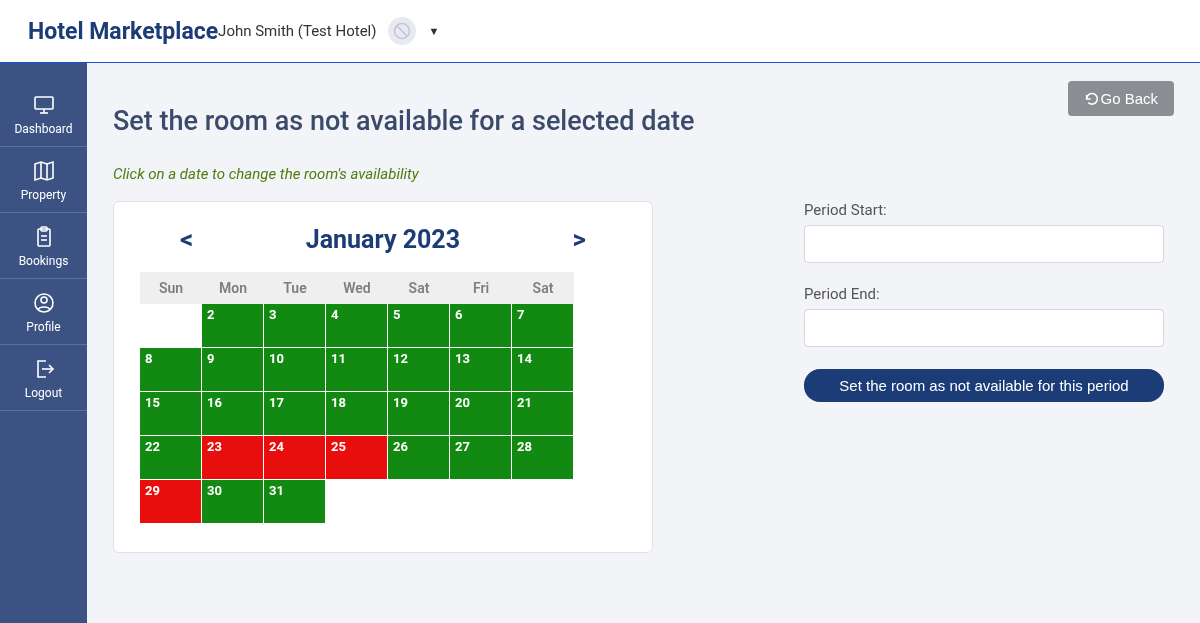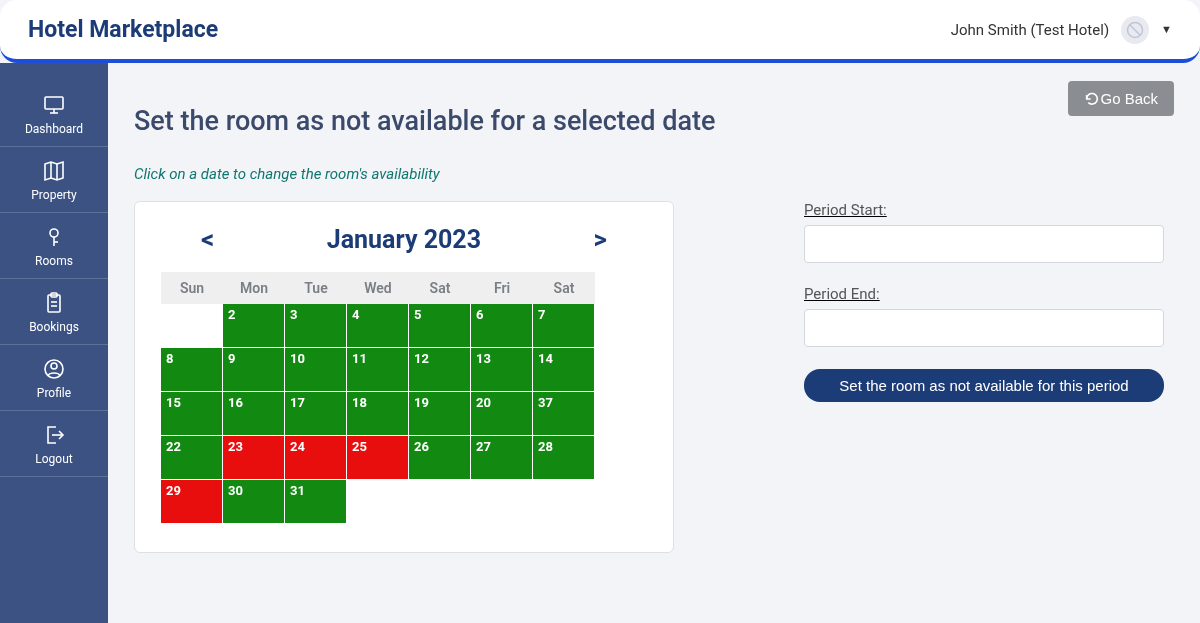--- a/index.html
+++ b/index.html
@@ -1,52 +1,52 @@
 <!DOCTYPE html>
 <html><head>
 <meta charset="utf-8">
 <style>
 * { box-sizing: border-box; margin: 0; padding: 0; }
 body { font-family: -apple-system, BlinkMacSystemFont, "Segoe UI", Roboto, sans-serif; background: #f2f4f7; width: 1200px; height: 623px; overflow: hidden; }
 
-.header { background: #fff; height: 63px; display: flex; align-items: center; justify-content: space-between; padding: 0 28px; border-bottom: 4px solid #1d4ed8; border-radius: 17px; }
+.header { background: #fff; height: 63px; display: flex; align-items: center; padding: 0 28px; border-bottom: 1px solid #1d4ed8; }
 .brand { color: #1c3c78; font-size: 23px; font-weight: 700; }
 .header-right { display: flex; align-items: center; gap: 12px; font-size: 15px; color: #333; }
 .avatar { width: 28px; height: 28px; border-radius: 50%; background: #e8eaf0; display: flex; align-items: center; justify-content: center; }
 .avatar svg { width: 18px; height: 18px; opacity: 0.5; }
 .caret { font-size: 11px; color: #333; }
 
 .layout { display: flex; height: 560px; }
 
-.sidebar { width: 108px; background: #3b5283; display: flex; flex-direction: column; padding-top: 18px; }
+.sidebar { width: 87px; background: #3b5283; display: flex; flex-direction: column; padding-top: 18px; }
 .side-item { display: flex; flex-direction: column; align-items: center; color: #fff; padding: 12px 0 10px; font-size: 12px; border-bottom: 1px solid rgba(255,255,255,0.18); cursor: pointer; text-align: center; }
 .side-item svg { width: 24px; height: 24px; margin-bottom: 5px; stroke: #fff; fill: none; stroke-width: 1.6; }
 
 .main { flex: 1; padding: 22px 26px; position: relative; }
 
 .go-back { position: absolute; top: 18px; right: 26px; background: #8a8d91; color: #fff; border: none; padding: 9px 16px; border-radius: 4px; font-size: 15px; display: flex; align-items: center; cursor: pointer; }
 .go-back svg { width: 16px; height: 16px; fill: #fff; }
 
 .page-title { color: #3b4a6b; font-size: 27px; font-weight: 500; margin-top: 20px; }
-.hint { color: #0f766e; font-style: italic; font-size: 15px; margin-top: 28px; }
+.hint { color: #4d7c0f; font-style: italic; font-size: 15px; margin-top: 28px; }
 
 .content { display: flex; gap: 60px; margin-top: 18px; align-items: flex-start; }
 
 .calendar-card { background: #fff; border: 1px solid #e0e0e0; border-radius: 6px; padding: 22px 26px 28px; width: 540px; }
 .cal-head { display: flex; align-items: center; justify-content: space-between; padding: 0 40px 18px; }
 .cal-nav { color: #1c3c78; font-size: 26px; font-weight: 700; cursor: pointer; user-select: none; }
 .cal-title { color: #1c3c78; font-size: 25px; font-weight: 700; }
 .cal-grid { display: grid; grid-template-columns: repeat(7, 62px); }
 .dow { background: #efefef; color: #7a7e85; font-weight: 600; font-size: 14px; text-align: center; padding: 8px 0; }
 .day { height: 44px; padding: 3px 5px; font-size: 13px; font-weight: 700; color: #fff; cursor: pointer; border-right: 1px solid #fff; border-bottom: 1px solid #fff; }
 .day.blank { background: #fff; cursor: default; }
 .day.avail { background: #128a12; }
 .day.unavail { background: #e80e0e; }
 
-.form-col { flex: 1; max-width: 360px; margin-left: auto; margin-right: 10px; text-decoration: underline; }
+.form-col { flex: 1; max-width: 360px; margin-left: auto; margin-right: 10px; }
 .fld { margin-bottom: 22px; }
 .fld label { display: block; color: #555; font-size: 15px; margin-bottom: 6px; }
 .fld input { width: 100%; height: 38px; border: 1px solid #d4d7de; border-radius: 4px; padding: 0 10px; font-size: 14px; }
 .submit-btn { background: #1c3c78; color: #fff; border: none; border-radius: 16px; padding: 8px 18px; font-size: 15px; width: 100%; cursor: pointer; }
 </style>
 </head>
 <body>
 
 <div class="header">
   <div class="brand">Hotel Marketplace</div>
@@ -72,28 +72,20 @@
         </svg>
       <span>Dashboard</span>
     </div>
     <div class="side-item">
       <svg viewBox="0 0 24 24">
           <path d="M3 5 L9 3 L15 5 L21 3 V19 L15 21 L9 19 L3 21 Z"></path>
           <line x1="9" y1="3" x2="9" y2="19"></line>
           <line x1="15" y1="5" x2="15" y2="21"></line>
         </svg>
       <span>Property</span>
-    </div>
-    <div class="side-item">
-      <svg viewBox="0 0 24 24">
-          <circle cx="12" cy="8" r="4"></circle>
-          <line x1="12" y1="12" x2="12" y2="21"></line>
-          <line x1="12" y1="17" x2="16" y2="17"></line>
-        </svg>
-      <span>Rooms</span>
     </div>
     <div class="side-item">
       <svg viewBox="0 0 24 24">
           <rect x="6" y="4" width="12" height="17" rx="1"></rect>
           <rect x="9" y="2" width="6" height="4" rx="1"></rect>
           <line x1="9" y1="11" x2="15" y2="11"></line>
           <line x1="9" y1="15" x2="15" y2="15"></line>
         </svg>
       <span>Bookings</span>
     </div>
@@ -155,21 +147,21 @@
             <div class="day avail">11</div>
             <div class="day avail">12</div>
             <div class="day avail">13</div>
             <div class="day avail">14</div>
             <div class="day avail">15</div>
             <div class="day avail">16</div>
             <div class="day avail">17</div>
             <div class="day avail">18</div>
             <div class="day avail">19</div>
             <div class="day avail">20</div>
-            <div class="day avail">37</div>
+            <div class="day avail">21</div>
             <div class="day avail">22</div>
             <div class="day unavail">23</div>
             <div class="day unavail">24</div>
             <div class="day unavail">25</div>
             <div class="day avail">26</div>
             <div class="day avail">27</div>
             <div class="day avail">28</div>
             <div class="day unavail">29</div>
             <div class="day avail">30</div>
             <div class="day avail">31</div>

